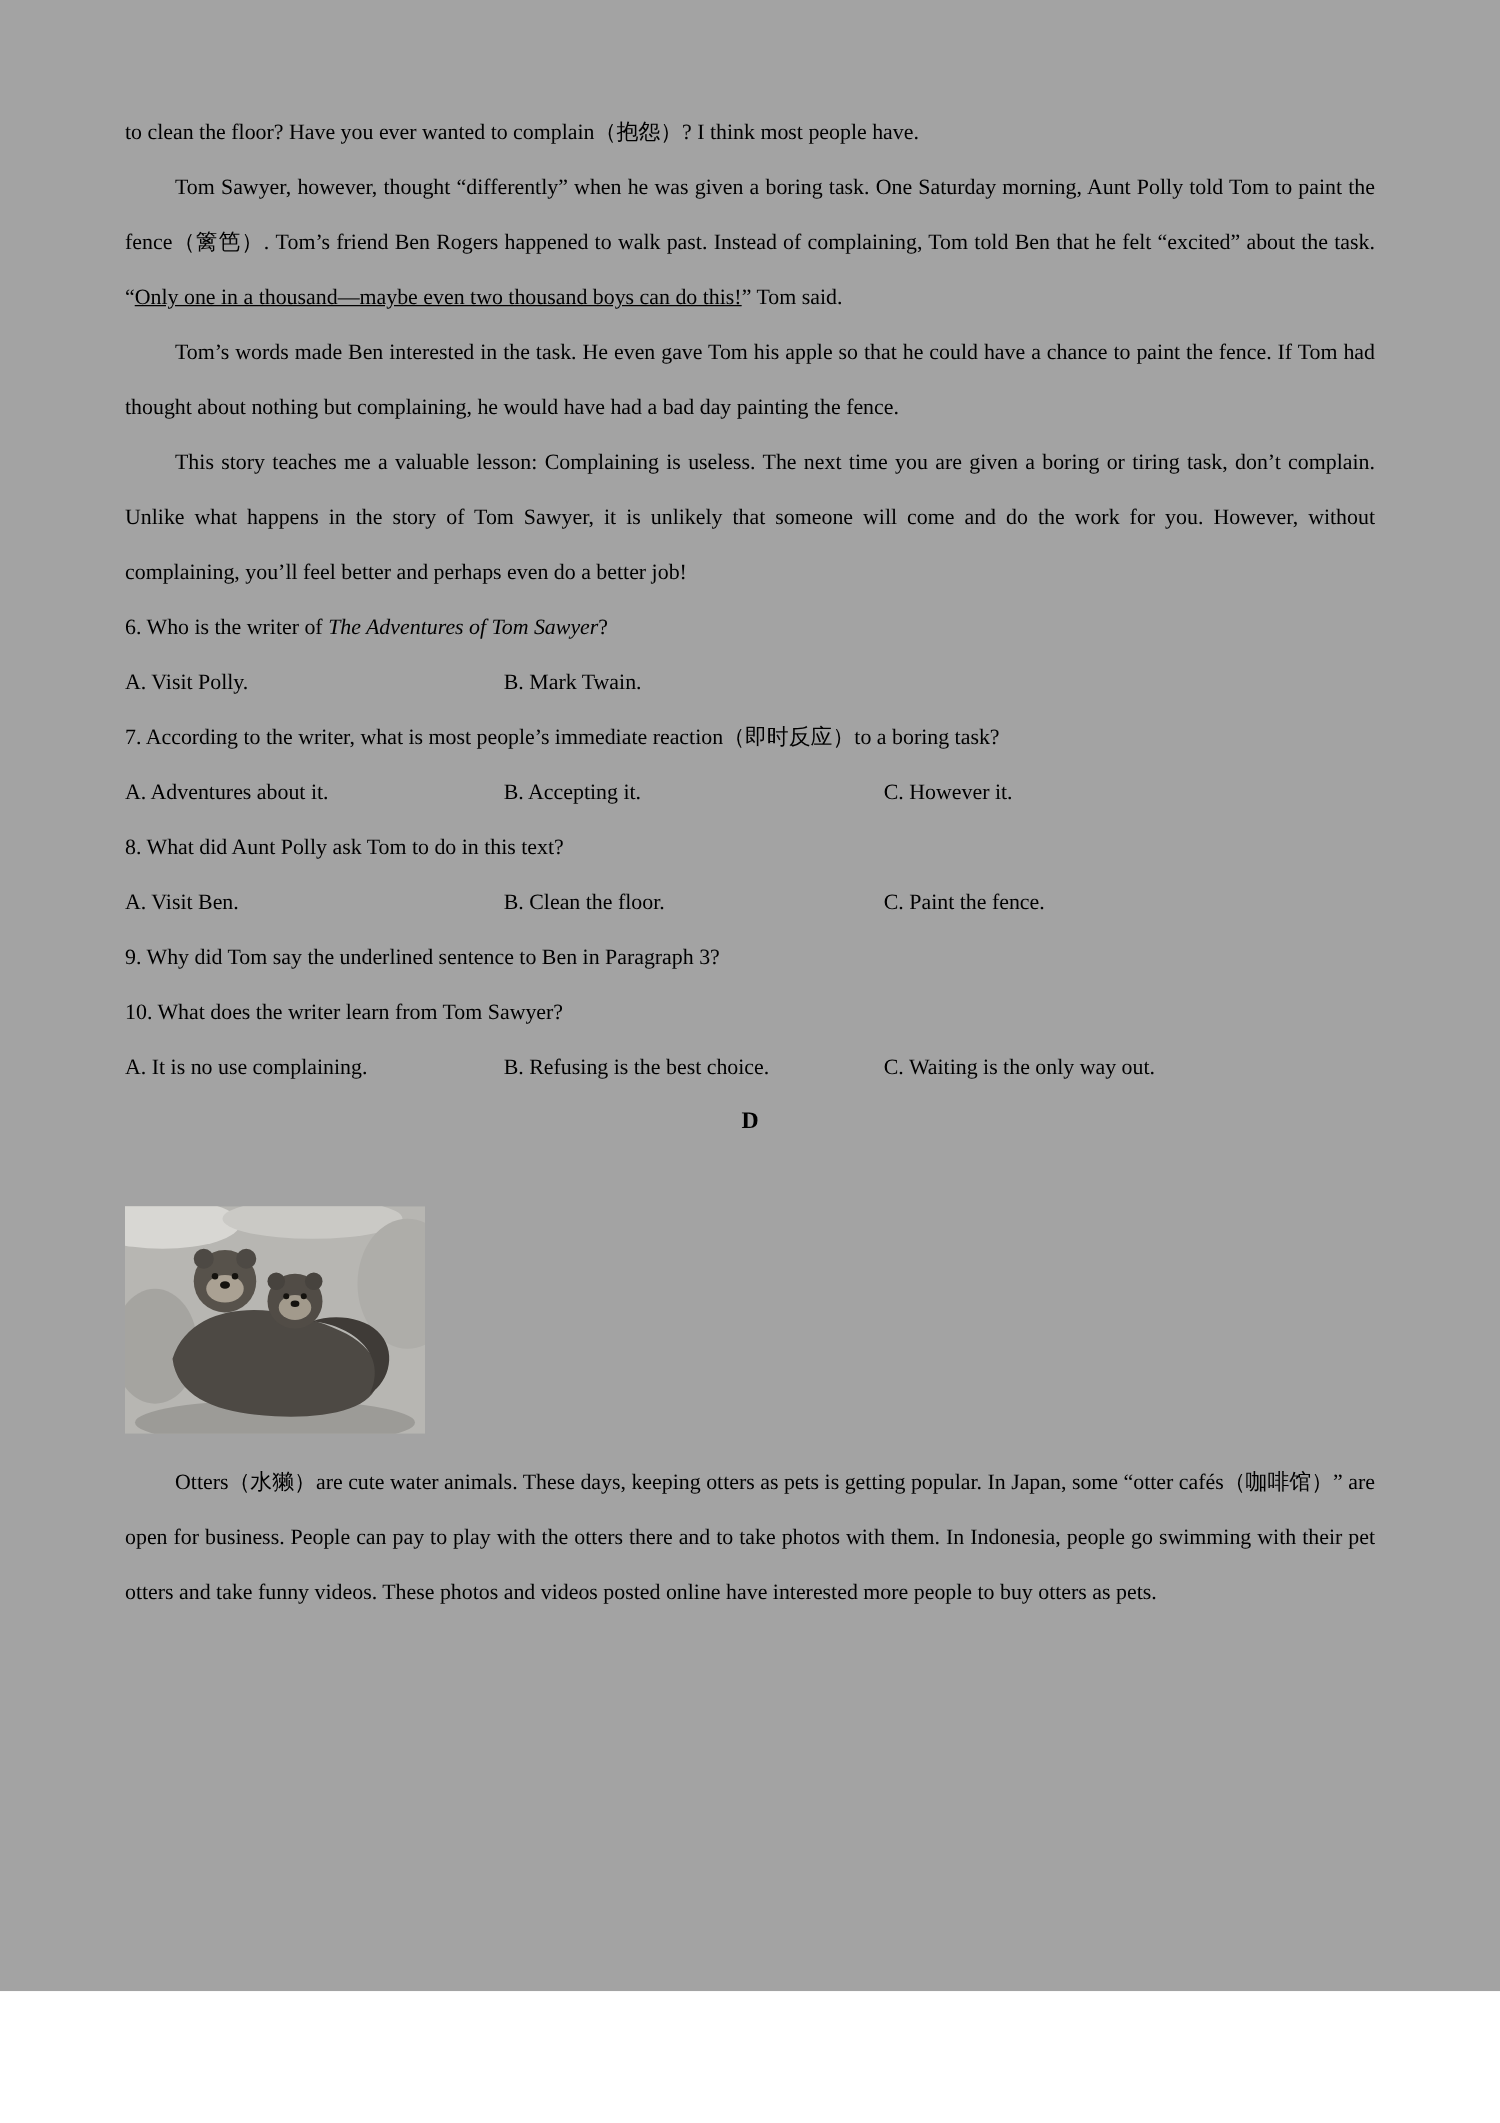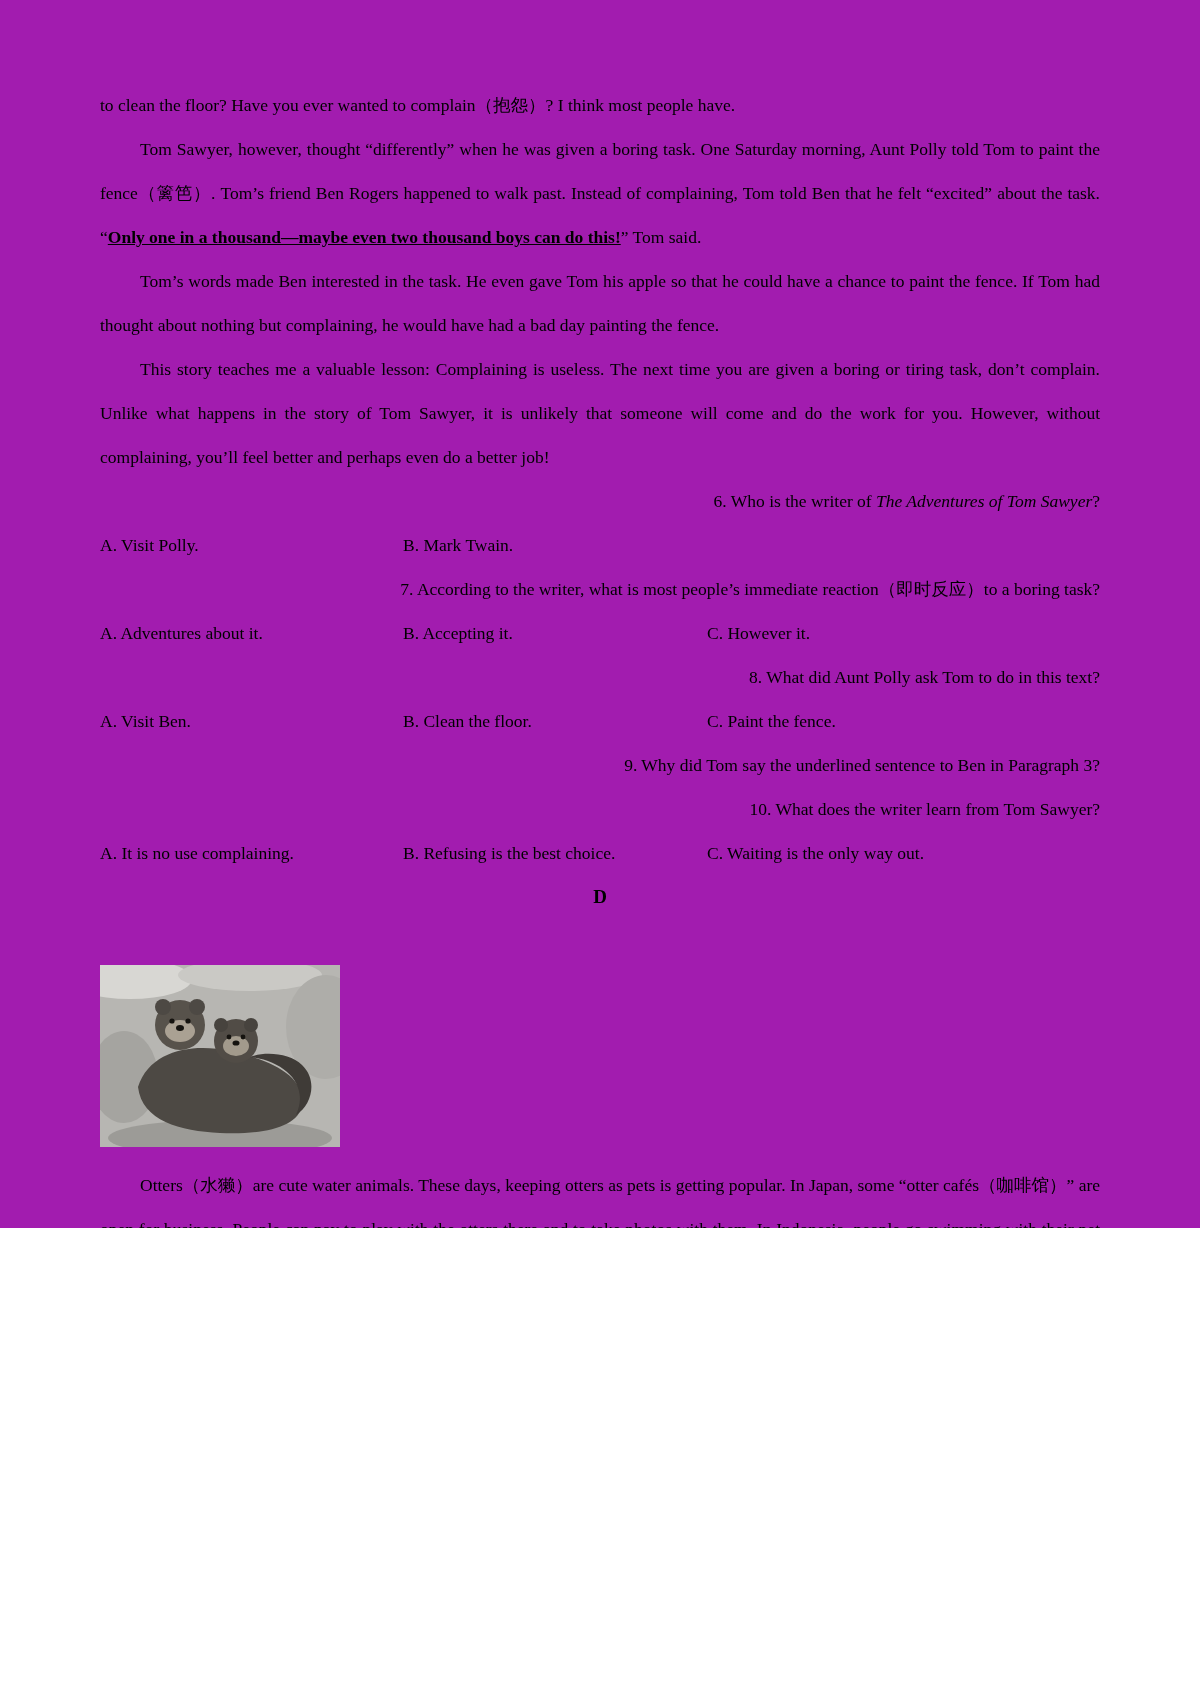--- a/index.html
+++ b/index.html
@@ -3,43 +3,43 @@
 <meta charset="utf-8">
 <style>
   html, body {
     margin: 0;
     padding: 0;
     background: #ffffff;
   }
   .page {
     position: relative;
     width: 1200px;
-    height: 1228px;
+    height: 1593px;
     box-sizing: border-box;
     padding: 83px 100px 0 100px;
-    background: #a21caf;
+    background: #a3a3a3;
     font-family: "Liberation Serif", "DejaVu Serif", serif;
     font-size: 17.5px;
     line-height: 44px;
     color: #000000;
   }
   p.para {
     margin: 0;
     text-align: justify;
   }
   p.para.indent {
     text-indent: 40px;
   }
   .bold-underline {
-    font-weight: bold;
+    font-weight: normal;
     text-decoration: underline;
   }
   .qtext {
     margin: 0;
-    text-align: right;
+    text-align: left;
   }
   .qrow {
     display: grid;
     grid-template-columns: 303px 304px 1fr;
     line-height: 44px;
   }
   .qrow span {
     display: block;
     text-align: left;
   }

